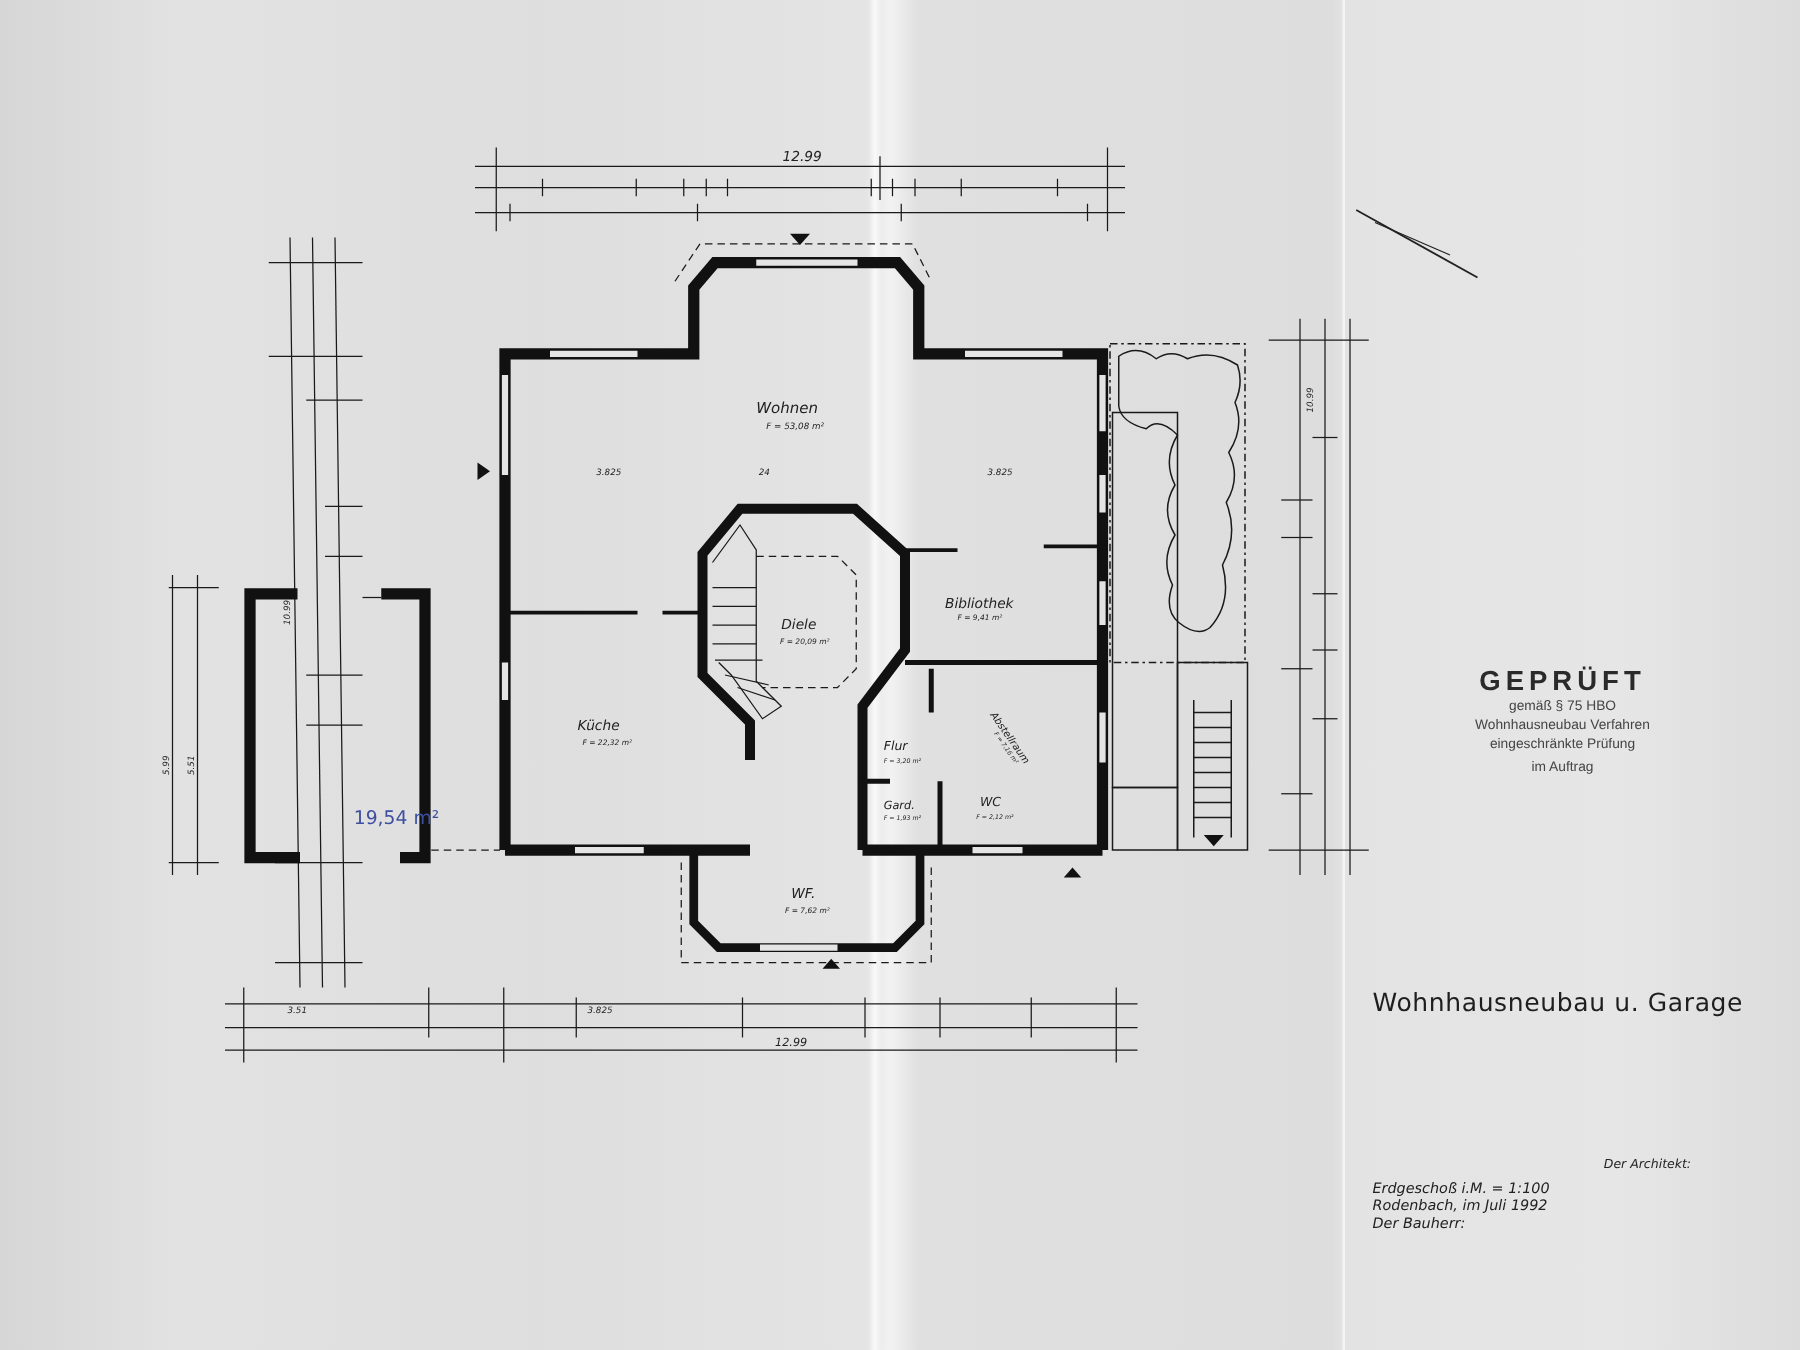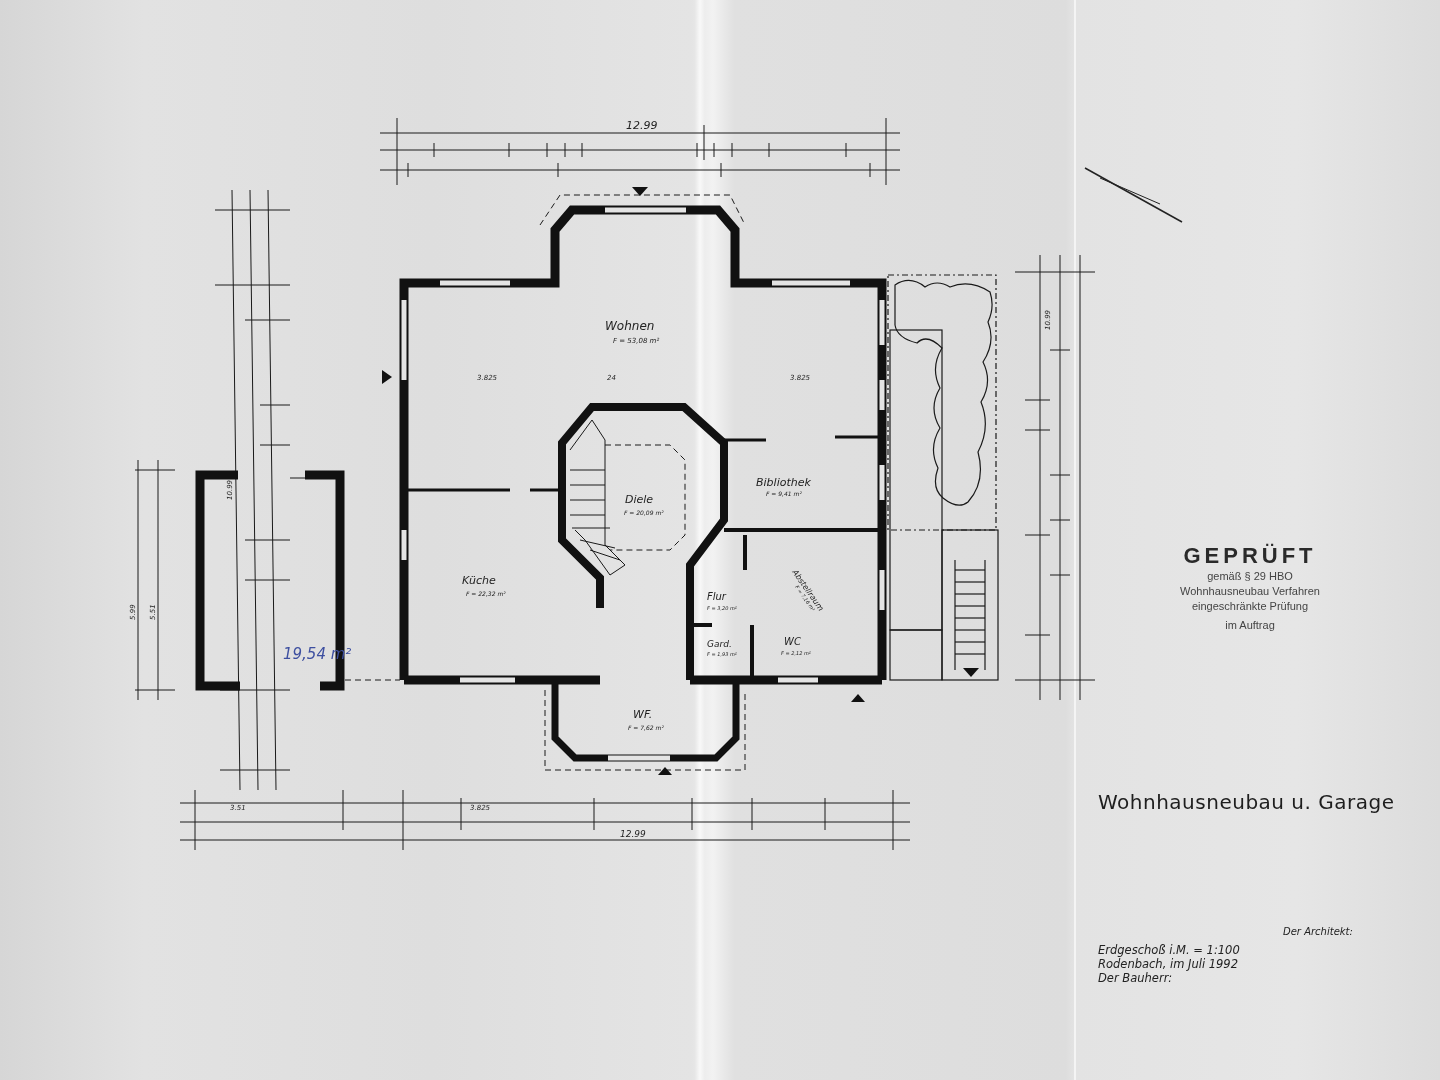--- a/index.html
+++ b/index.html
@@ -6,30 +6,30 @@
   body{width:1440px;height:1080px;overflow:hidden;position:relative;
        background:#dcdcdc;font-family:"DejaVu Sans",sans-serif;}
   .paper{position:absolute;left:0;top:0;width:1440px;height:1080px;
          background:linear-gradient(90deg,#d6d6d6 0%,#e2e2e2 10%,#dedede 30%,#e4e4e4 48%,#f2f2f2 49.5%,#e0e0e0 51%,#dddddd 74%,#e3e3e3 74.6%,#e6e6e6 90%,#dcdcdc 100%);}
   .fold{position:absolute;top:0;height:1080px;}
   .fold1{left:695px;width:10px;background:linear-gradient(90deg,rgba(255,255,255,0) ,rgba(255,255,255,.7),rgba(255,255,255,0));}
   .fold2{left:1074px;width:2px;background:#f4f4f4;}
   svg.plan{position:absolute;left:0;top:0;}
   .t{font-family:"DejaVu Sans",sans-serif;font-style:italic;fill:#222;}
   .stamp{position:absolute;left:1140px;top:532px;width:220px;text-align:center;color:#2a2a2a;}
-  .stamp .big{font-family:"Liberation Sans",sans-serif;font-weight:bold;font-size:22px;letter-spacing:4px;margin-top:11px;}
+  .stamp .big{font-family:"Liberation Sans",sans-serif;font-weight:bold;font-size:22px;letter-spacing:4px;}
   .stamp .sm{font-family:"Liberation Sans",sans-serif;font-size:11px;line-height:15px;color:#444;}
   .title{position:absolute;left:1098px;top:790px;font-family:"DejaVu Sans",sans-serif;
          font-size:20px;color:#1e1e1e;letter-spacing:.5px;white-space:nowrap;}
   .footer{position:absolute;left:1098px;top:905px;font-family:"DejaVu Sans",sans-serif;font-style:italic;
           font-size:11.5px;color:#222;line-height:14px;margin-top:38px;}
   .footer div{white-space:nowrap;}
   .architekt{position:absolute;left:1283px;top:926px;font-family:"DejaVu Sans",sans-serif;font-style:italic;
              font-size:10px;color:#222;white-space:nowrap;}
-  .garage-area{position:absolute;left:283px;top:645px;font-family:"DejaVu Sans",sans-serif;font-style:italic;
+  .garage-area{position:absolute;left:283px;top:645px;font-family:"DejaVu Sans",sans-serif;
                font-size:15px;color:#3d4fa0;}
 </style>
 </head>
 <body>
 
 <div class="paper"></div>
 <div class="fold fold1"></div>
 <div class="fold fold2"></div>
 
 <svg class="plan" width="1440" height="1080" viewBox="0 0 1440 1080">
@@ -230,21 +230,21 @@
     <text class="t" x="0" y="0" font-size="7" transform="translate(232,500) rotate(-90)">10.99</text>
     <text class="t" x="0" y="0" font-size="7" transform="translate(135,620) rotate(-90)">5.99</text>
     <text class="t" x="0" y="0" font-size="7" transform="translate(155,620) rotate(-90)">5.51</text>
   </g>
 </svg>
 
 <div class="garage-area">19,54 m²</div>
 
 <div class="stamp">
   <div class="big">GEPRÜFT</div>
-  <div class="sm">gemäß § 29 HBO</div>
+  <div class="sm">gemäß § 75 HBO</div>
   <div class="sm">Wohnhausneubau Verfahren</div>
   <div class="sm">eingeschränkte Prüfung</div>
   <div class="sm" style="margin-top:4px">im Auftrag</div>
 </div>
 
 <div class="title">Wohnhausneubau u. Garage</div>
 <div class="footer">
   <div>Erdgeschoß i.M. = 1:100</div>
   <div>Rodenbach, im Juli 1992</div>
   <div>Der Bauherr:</div>

